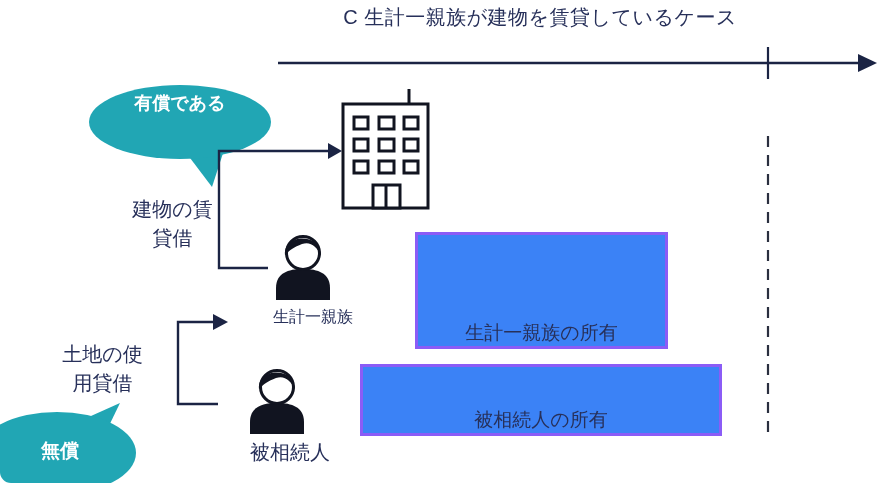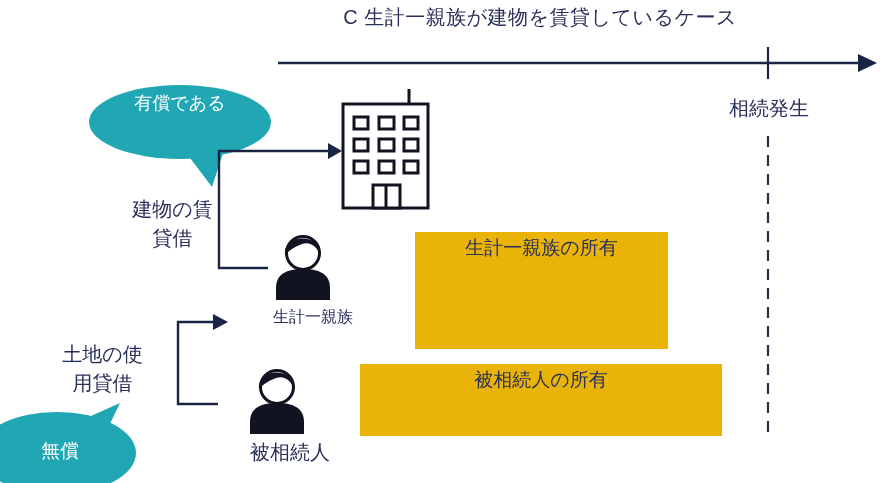--- a/index.html
+++ b/index.html
@@ -3,36 +3,37 @@
 <meta charset="utf-8">
 <style>
   html,body{margin:0;padding:0;background:#ffffff;}
   .canvas{
     position:relative;
     width:886px;height:483px;
     overflow:hidden;
     background:#ffffff;
     font-family:"Liberation Sans","DejaVu Sans",sans-serif;
     color:#27305a;
+    border-radius:11px;
   }
   svg.layer{position:absolute;left:0;top:0;width:886px;height:483px;}
   .txt{position:absolute;text-align:center;line-height:1.32;white-space:nowrap;}
   .navy{color:#27305a;}
   .title{left:250px;top:4px;width:580px;font-size:20px;letter-spacing:.5px;}
   .event-label{left:694px;top:95px;width:150px;font-size:20px;}
-  .bubble-text{color:#ffffff;font-weight:normal;}
+  .bubble-text{color:#ffffff;font-weight:bold;}
   .paid-text{left:100px;top:91px;width:160px;font-size:18px;line-height:1.38;}
   .free-text{left:10px;top:438px;width:100px;font-size:19px;}
   .lease-label{left:100px;top:195px;width:145px;font-size:20px;line-height:1.45;}
   .land-label{left:30px;top:340px;width:145px;font-size:20px;line-height:1.45;}
   .relative-label{left:233px;top:306px;width:160px;font-size:16px;}
   .decedent-label{left:210px;top:439px;width:160px;font-size:20px;}
   .box{
-    position:absolute;background:#eab308;border:3px solid #eab308;
-    display:flex;align-items:flex-start;justify-content:center;
+    position:absolute;background:#3b82f6;border:3px solid #8b5cf6;
+    display:flex;align-items:flex-end;justify-content:center;
     font-size:19px;color:#27305a;box-sizing:border-box;
   }
   .box-top{left:415px;top:232px;width:253px;height:117px;}
   .box-bottom{left:360px;top:364px;width:362px;height:72px;}
   .ln{display:block;}
 </style>
 </head>
 <body>
 
 <div class="canvas">
@@ -91,21 +92,20 @@
 
     <g transform="translate(277,434)">
       <path d="M -27,0 L -27,-12 C -27,-27 -15,-31 0,-31 C 15,-31 27,-27 27,-12 L 27,0 Z" fill="#111420"></path>
       <circle cx="0" cy="-47" r="16.5" fill="#ffffff" stroke="#111420" stroke-width="3"></circle>
       <path d="M -18,-45 C -20,-66 18,-68 18,-44 C 14,-54 7,-59 -1,-56 C -9,-53 -13,-50 -18,-45 Z" fill="#111420"></path>
     </g>
   </svg>
 
   <div class="txt title navy">C 生計一親族が建物を賃貸しているケース</div>
 
-  <div class="txt event-label navy">相続発生</div>
 
   <div class="txt paid-text bubble-text">
     <span class="ln">有償である</span>
   </div>
 
   <div class="txt lease-label navy">
     <span class="ln">建物の賃</span>
     <span class="ln">貸借</span>
   </div>
 

